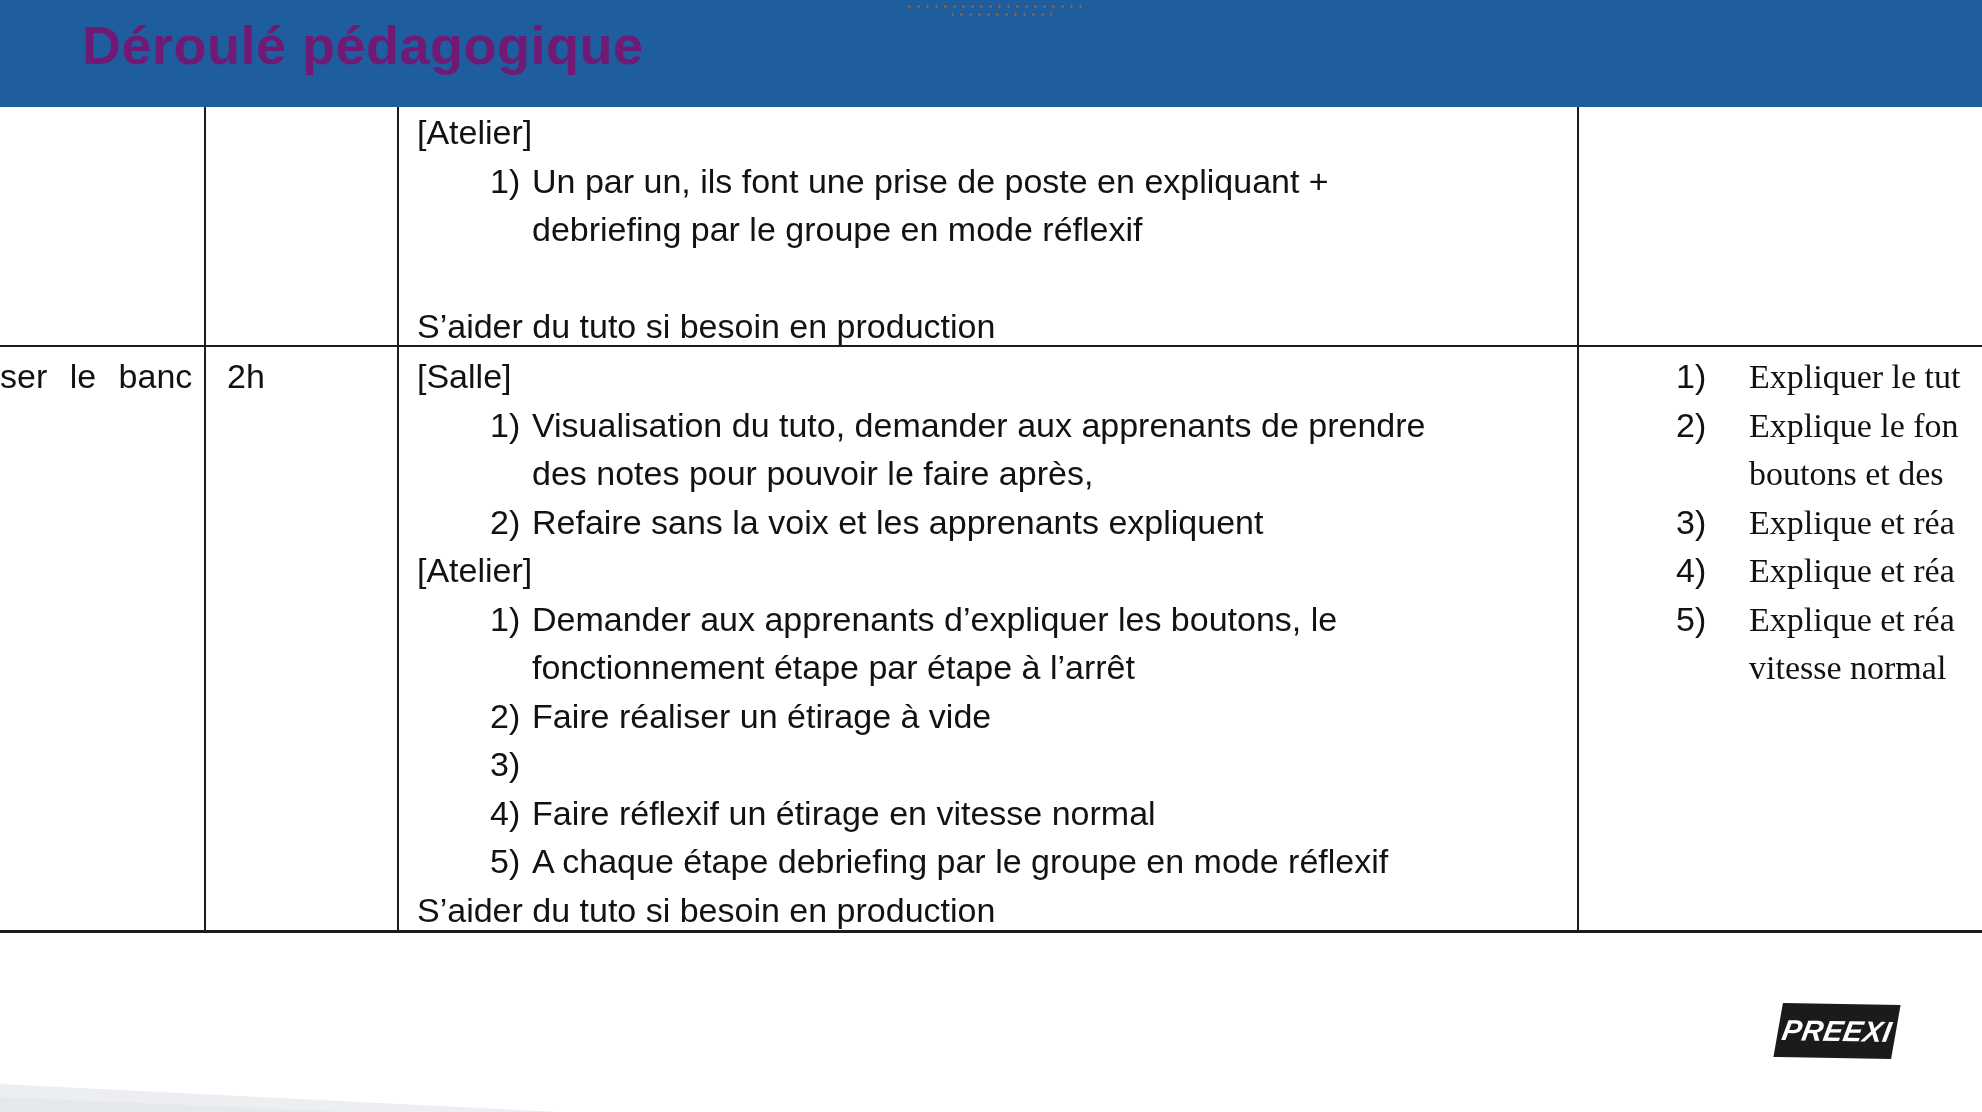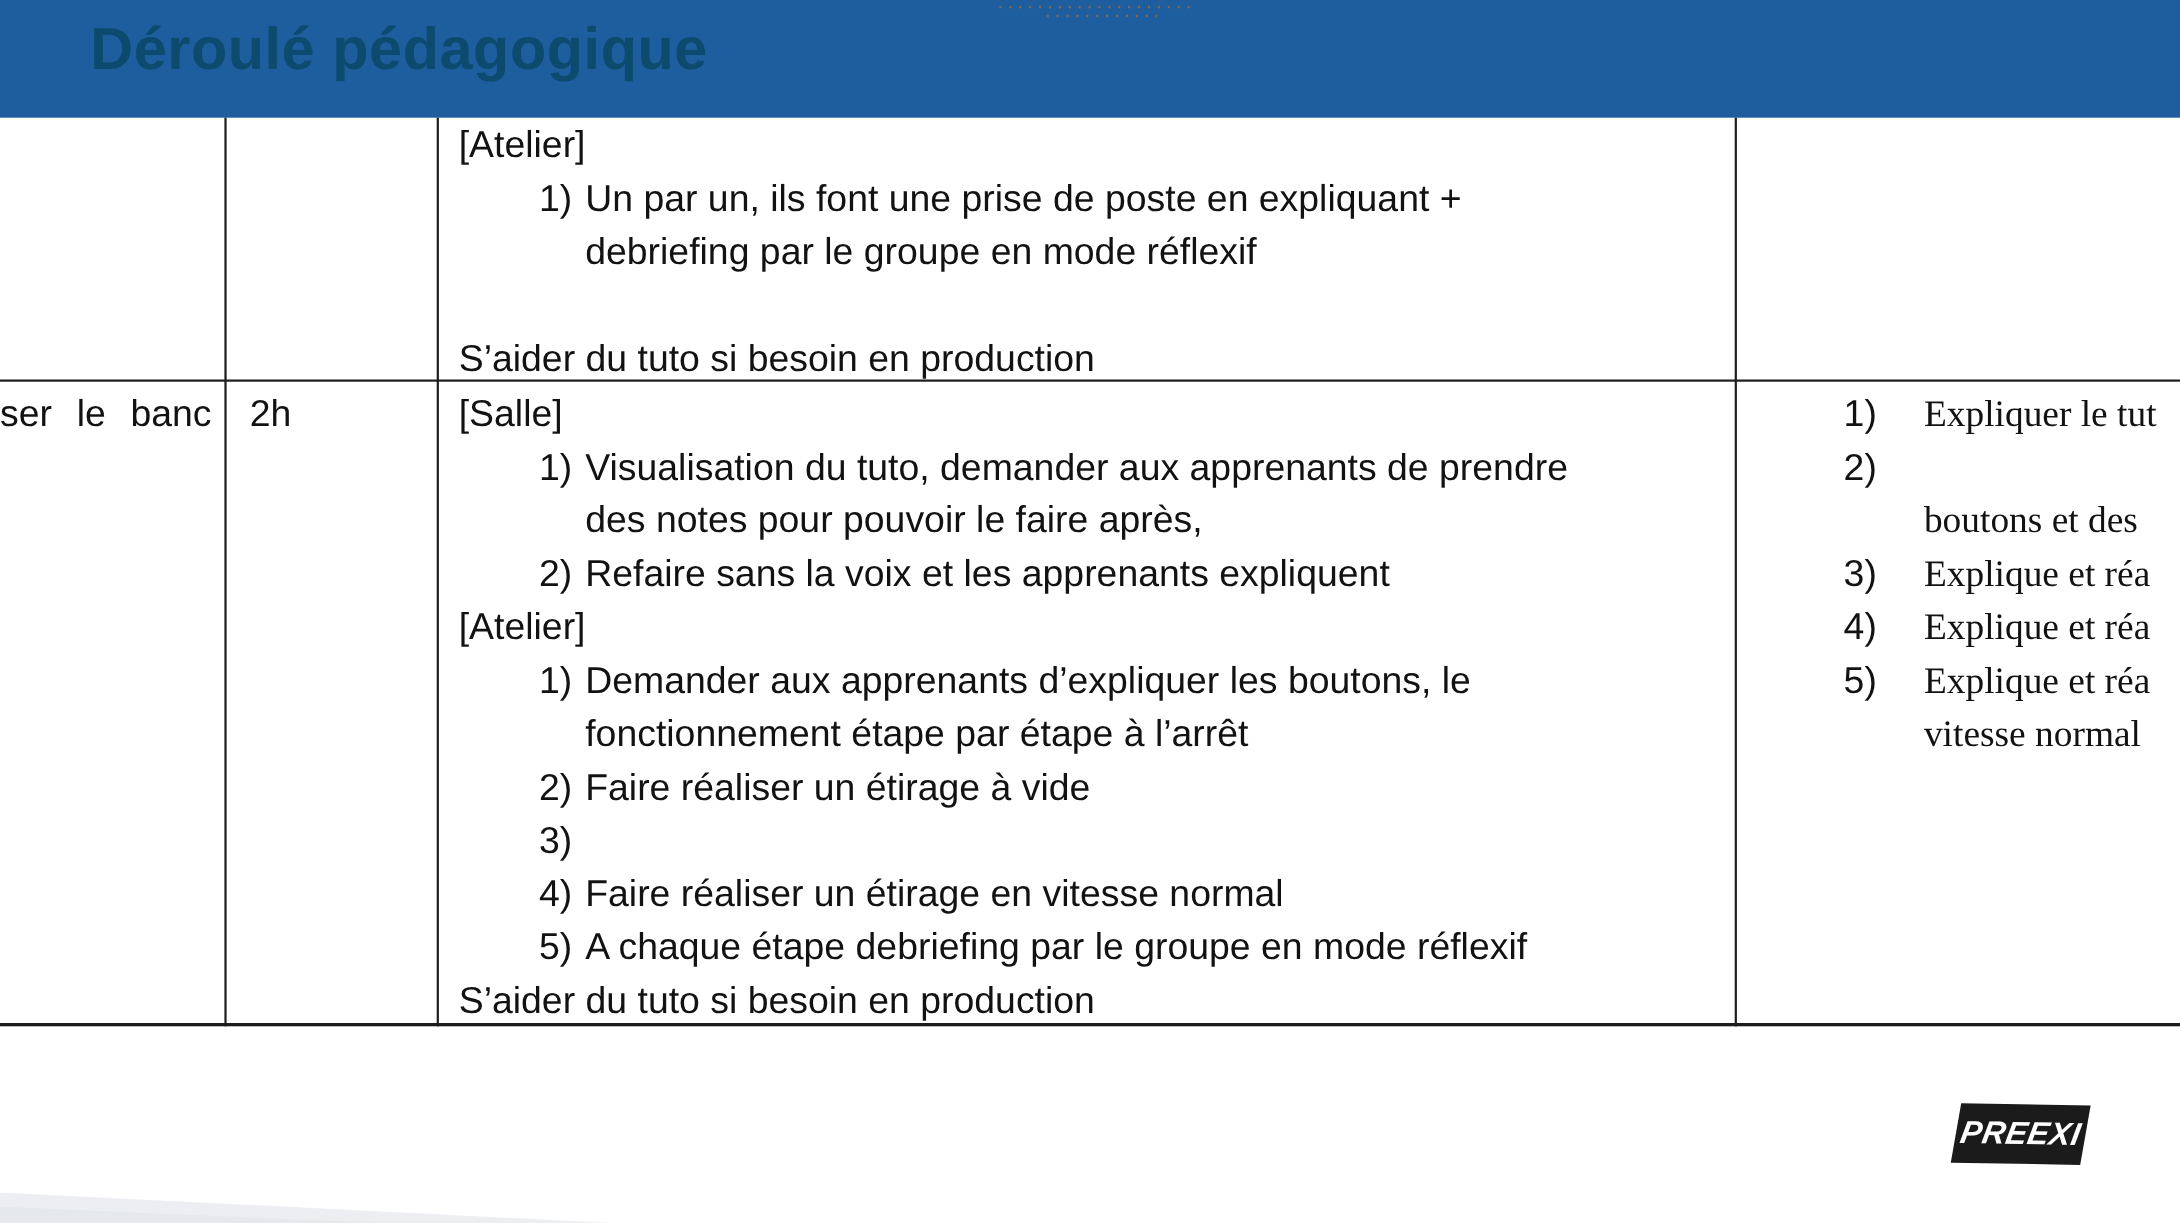--- a/index.html
+++ b/index.html
@@ -8,21 +8,21 @@
     background:#ffffff;
     font-family:"Liberation Sans", sans-serif;
   }
   
   .header-bar{
     position:absolute;left:0;top:0;width:1982px;height:107px;
     background:#1F5E9E;
   }
   .header-title{
     position:absolute;left:82px;top:14px;
-    font-size:54px;font-weight:bold;color:#0c4a6e;
+    font-size:54px;font-weight:bold;color:#701a75;
     letter-spacing:0.5px;white-space:nowrap;
   }
   .dots-row{
     position:absolute;height:5px;
     background-image:radial-gradient(circle, rgba(154,106,66,0.85) 1.1px, transparent 1.4px);
     background-size:9px 5px;background-repeat:repeat-x;
   }
   .dots-row.r1{left:905px;top:4px;width:178px;}
   .dots-row.r2{left:948px;top:12px;width:104px;}
   
@@ -100,27 +100,27 @@
 <div class="cell cell-r2c3 c3">
     <div class="tline label"><span class="txt lbl">[Salle]</span></div>
     <div class="tline item"><span class="marker">1)</span><span class="txt ind">Visualisation du tuto, demander aux apprenants de prendre</span></div>
     <div class="tline cont"><span class="txt ind">des notes pour pouvoir le faire après,</span></div>
     <div class="tline item"><span class="marker">2)</span><span class="txt ind">Refaire sans la voix et les apprenants expliquent</span></div>
     <div class="tline label"><span class="txt lbl">[Atelier]</span></div>
     <div class="tline item"><span class="marker">1)</span><span class="txt ind">Demander aux apprenants d’expliquer les boutons, le</span></div>
     <div class="tline cont"><span class="txt ind">fonctionnement étape par étape à l’arrêt</span></div>
     <div class="tline item"><span class="marker">2)</span><span class="txt ind">Faire réaliser un étirage à vide</span></div>
     <div class="tline item"><span class="marker">3)</span></div>
-    <div class="tline item"><span class="marker">4)</span><span class="txt ind">Faire réaliser un étirage en vitesse normal</span></div>
+    <div class="tline item"><span class="marker">4)</span><span class="txt ind">Faire réflexif un étirage en vitesse normal</span></div>
     <div class="tline item"><span class="marker">5)</span><span class="txt ind">A chaque étape debriefing par le groupe en mode réflexif</span></div>
     <div class="tline plain"><span class="txt">S’aider du tuto si besoin en production</span></div>
   </div>
 <div class="cell cell-r2c4 c4">
     <div class="tline item"><span class="marker">1)</span><span class="txt ind">Expliquer le tut</span></div>
-    <div class="tline item"><span class="marker">2)</span></div>
+    <div class="tline item"><span class="marker">2)</span><span class="txt ind">Explique le fon</span></div>
     <div class="tline cont"><span class="txt ind">boutons et des</span></div>
     <div class="tline item"><span class="marker">3)</span><span class="txt ind">Explique et réa</span></div>
     <div class="tline item"><span class="marker">4)</span><span class="txt ind">Explique et réa</span></div>
     <div class="tline item"><span class="marker">5)</span><span class="txt ind">Explique et réa</span></div>
     <div class="tline cont"><span class="txt ind">vitesse normal</span></div>
   </div>
 
 <div class="wedge"></div>
 <div class="wedge2"></div>
 <div class="logo">

